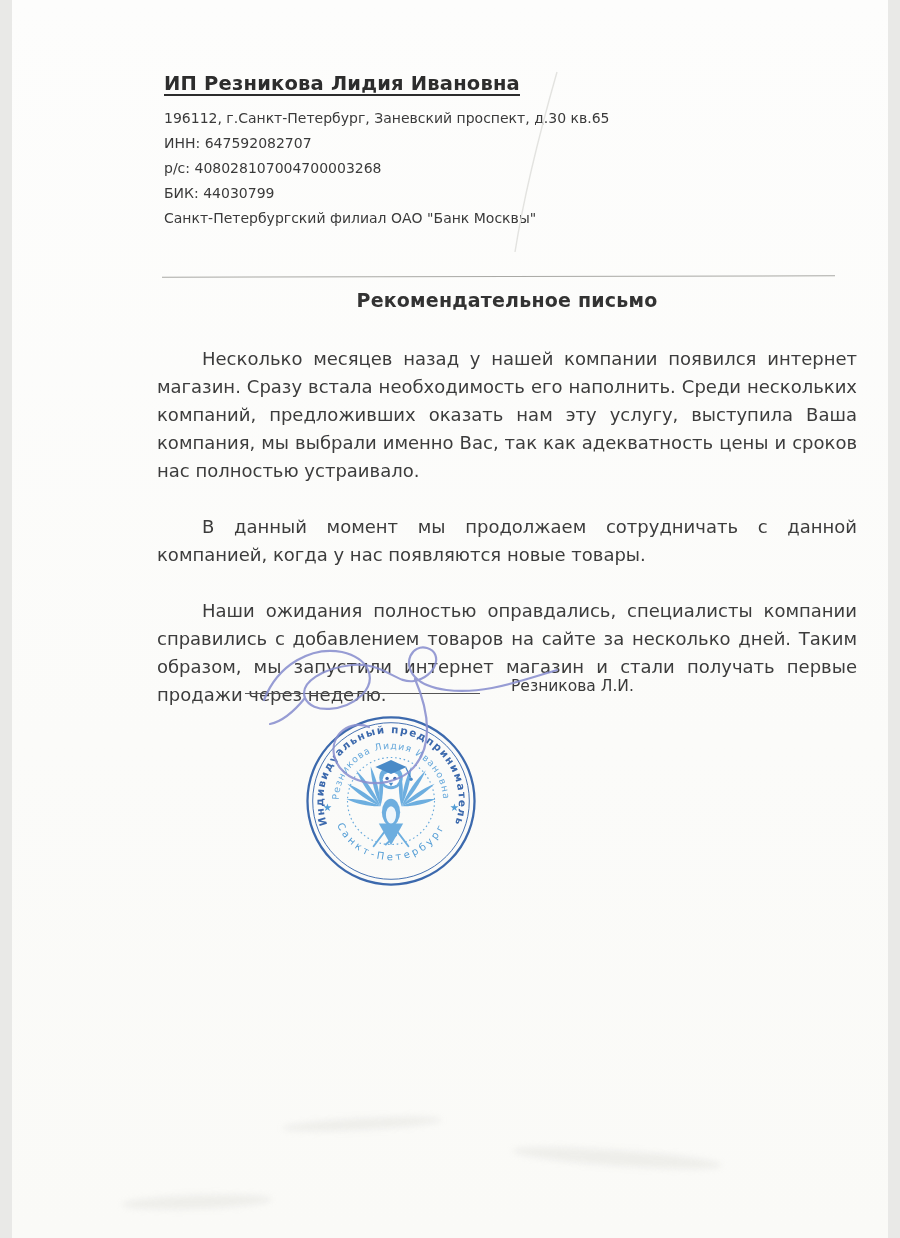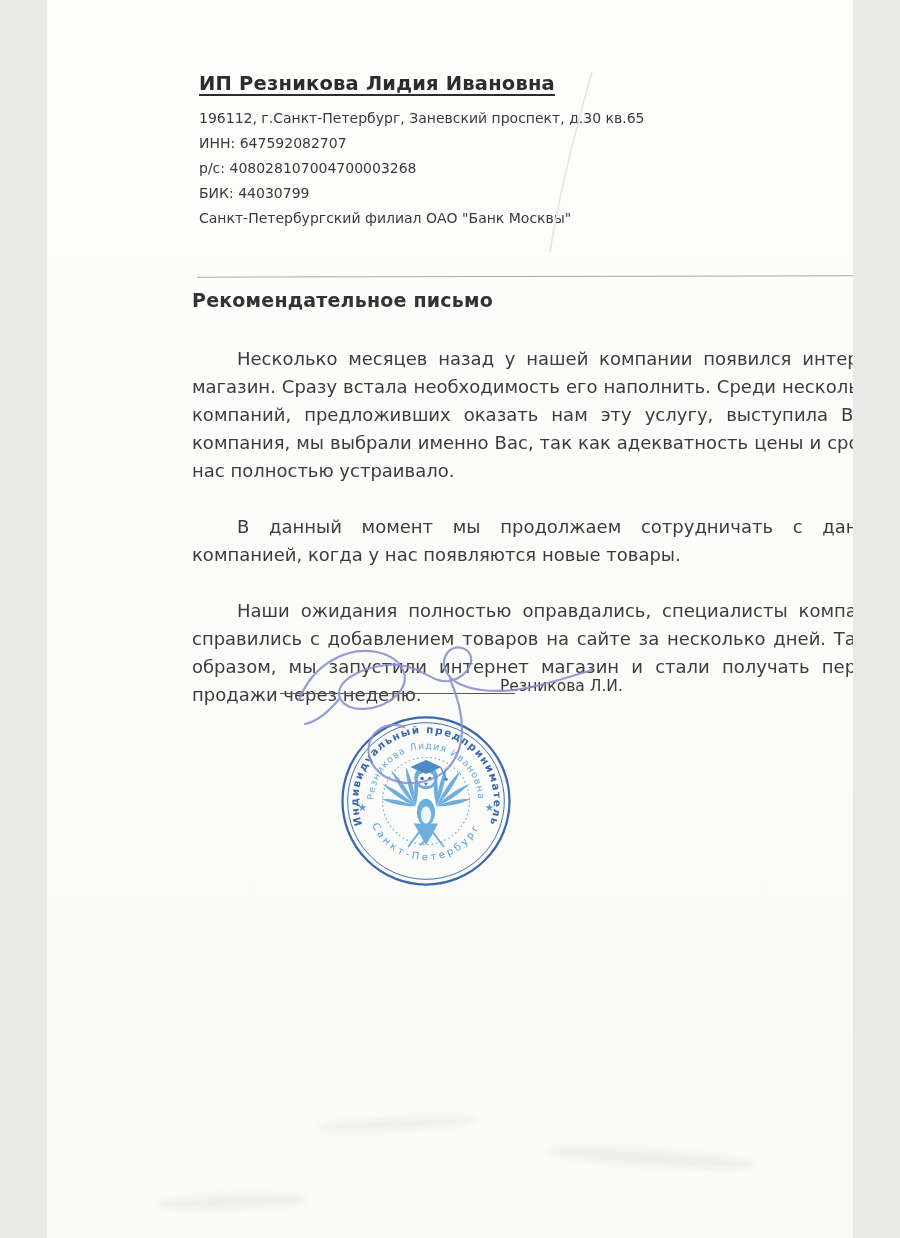--- a/index.html
+++ b/index.html
@@ -1,50 +1,50 @@
 <!DOCTYPE html>
 <html style="--dark-blue: #2e5fa8; --light-blue: #5ba2d9; --signature-ink: #8a90cf;"><head>
 <meta charset="utf-8">
 <style>
   html,body { margin:0; padding:0; background:#e9e9e7; }
   .page {
-    position:relative; width:806px; height:1238px; margin:0 auto;
+    position:relative; width:876px; height:1238px; margin:0 auto;
     background:linear-gradient(180deg,#fdfdfc 0%, #fbfbf9 60%, #fafaf7 100%);
     font-family:"DejaVu Sans", sans-serif; overflow:hidden;
   }
   
   .letterhead { position:absolute; left:152px; top:72px; width:620px; }
   .letterhead .name {
     font-size:19.5px; font-weight:bold; color:#2d2d2d; margin:0 0 11px 0;
     text-decoration:underline; text-decoration-thickness:2px; text-underline-offset:4px;
     letter-spacing:.2px;
   }
   .letterhead .line { font-size:14px; line-height:25px; color:#3a3a3a; }
   
   .divider {
     position:absolute; left:150px; top:276px; width:673px; height:0;
     border-top:1.6px solid #a9a9a5; transform:rotate(-0.12deg);
   }
   
   .title {
-    position:absolute; left:145px; top:289px; width:700px; text-align:left;
+    position:absolute; left:145px; top:289px; width:700px; text-align:center;
     font-size:19px; font-weight:bold; color:#333; letter-spacing:.2px;
   }
   
   .content {
     position:absolute; left:145px; top:345px; width:700px;
     font-size:18px; line-height:28px; color:#3c3c3c; text-align:justify;
   }
   .content p { margin:0 0 28px 0; text-indent:45px; }
   
   .sig-line {
     position:absolute; left:233px; top:693px; width:235px; height:0;
     border-top:1.6px solid #555; 
   }
-  .sig-name { position:absolute; left:453px; top:677px; font-size:15.5px; color:#3a3a3a; }
+  .sig-name { position:absolute; left:499px; top:677px; font-size:15.5px; color:#3a3a3a; }
   
   .stamp { position:absolute; left:292px; top:714px; width:174px; height:174px; opacity:.93; }
   .stamp text { font-family:"DejaVu Sans", sans-serif; }
   .st-ring   { fill:none; stroke:var(--dark-blue,#2e5fa8); }
   .st-dot    { fill:none; stroke:var(--light-blue,#5ba2d9); stroke-dasharray:1.8 3.2; }
   .t-dark    { fill:var(--dark-blue,#2e5fa8); font-weight:bold; }
   .t-light   { fill:var(--light-blue,#5ba2d9); }
   .t-mid     { fill:#4796d3; }
   .owl-main  { fill:#63a9de; }
   .owl-dark  { fill:#3c82c4; }

